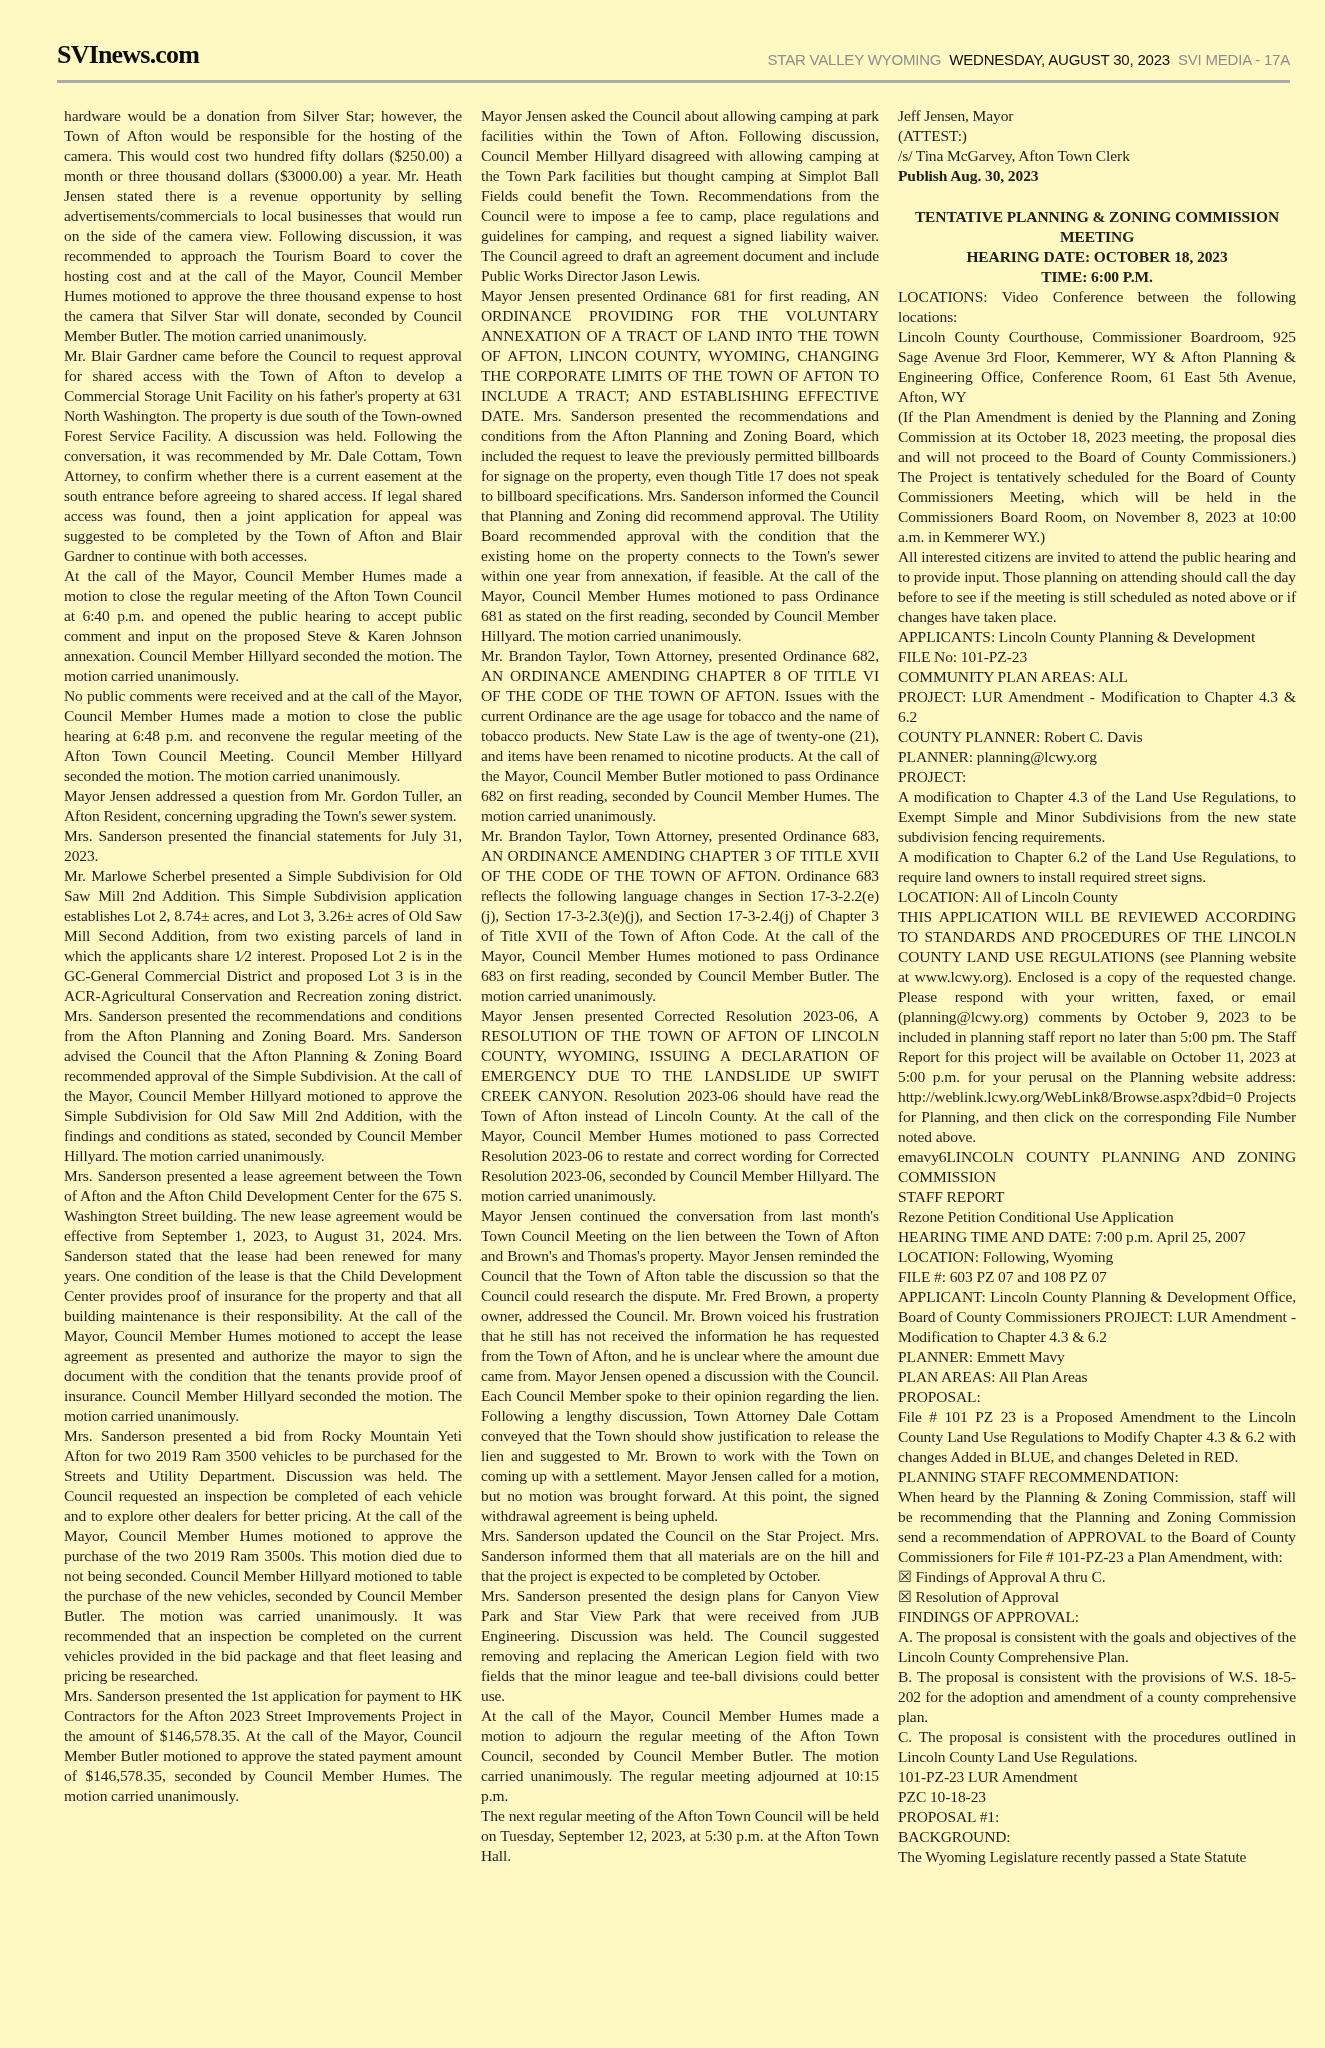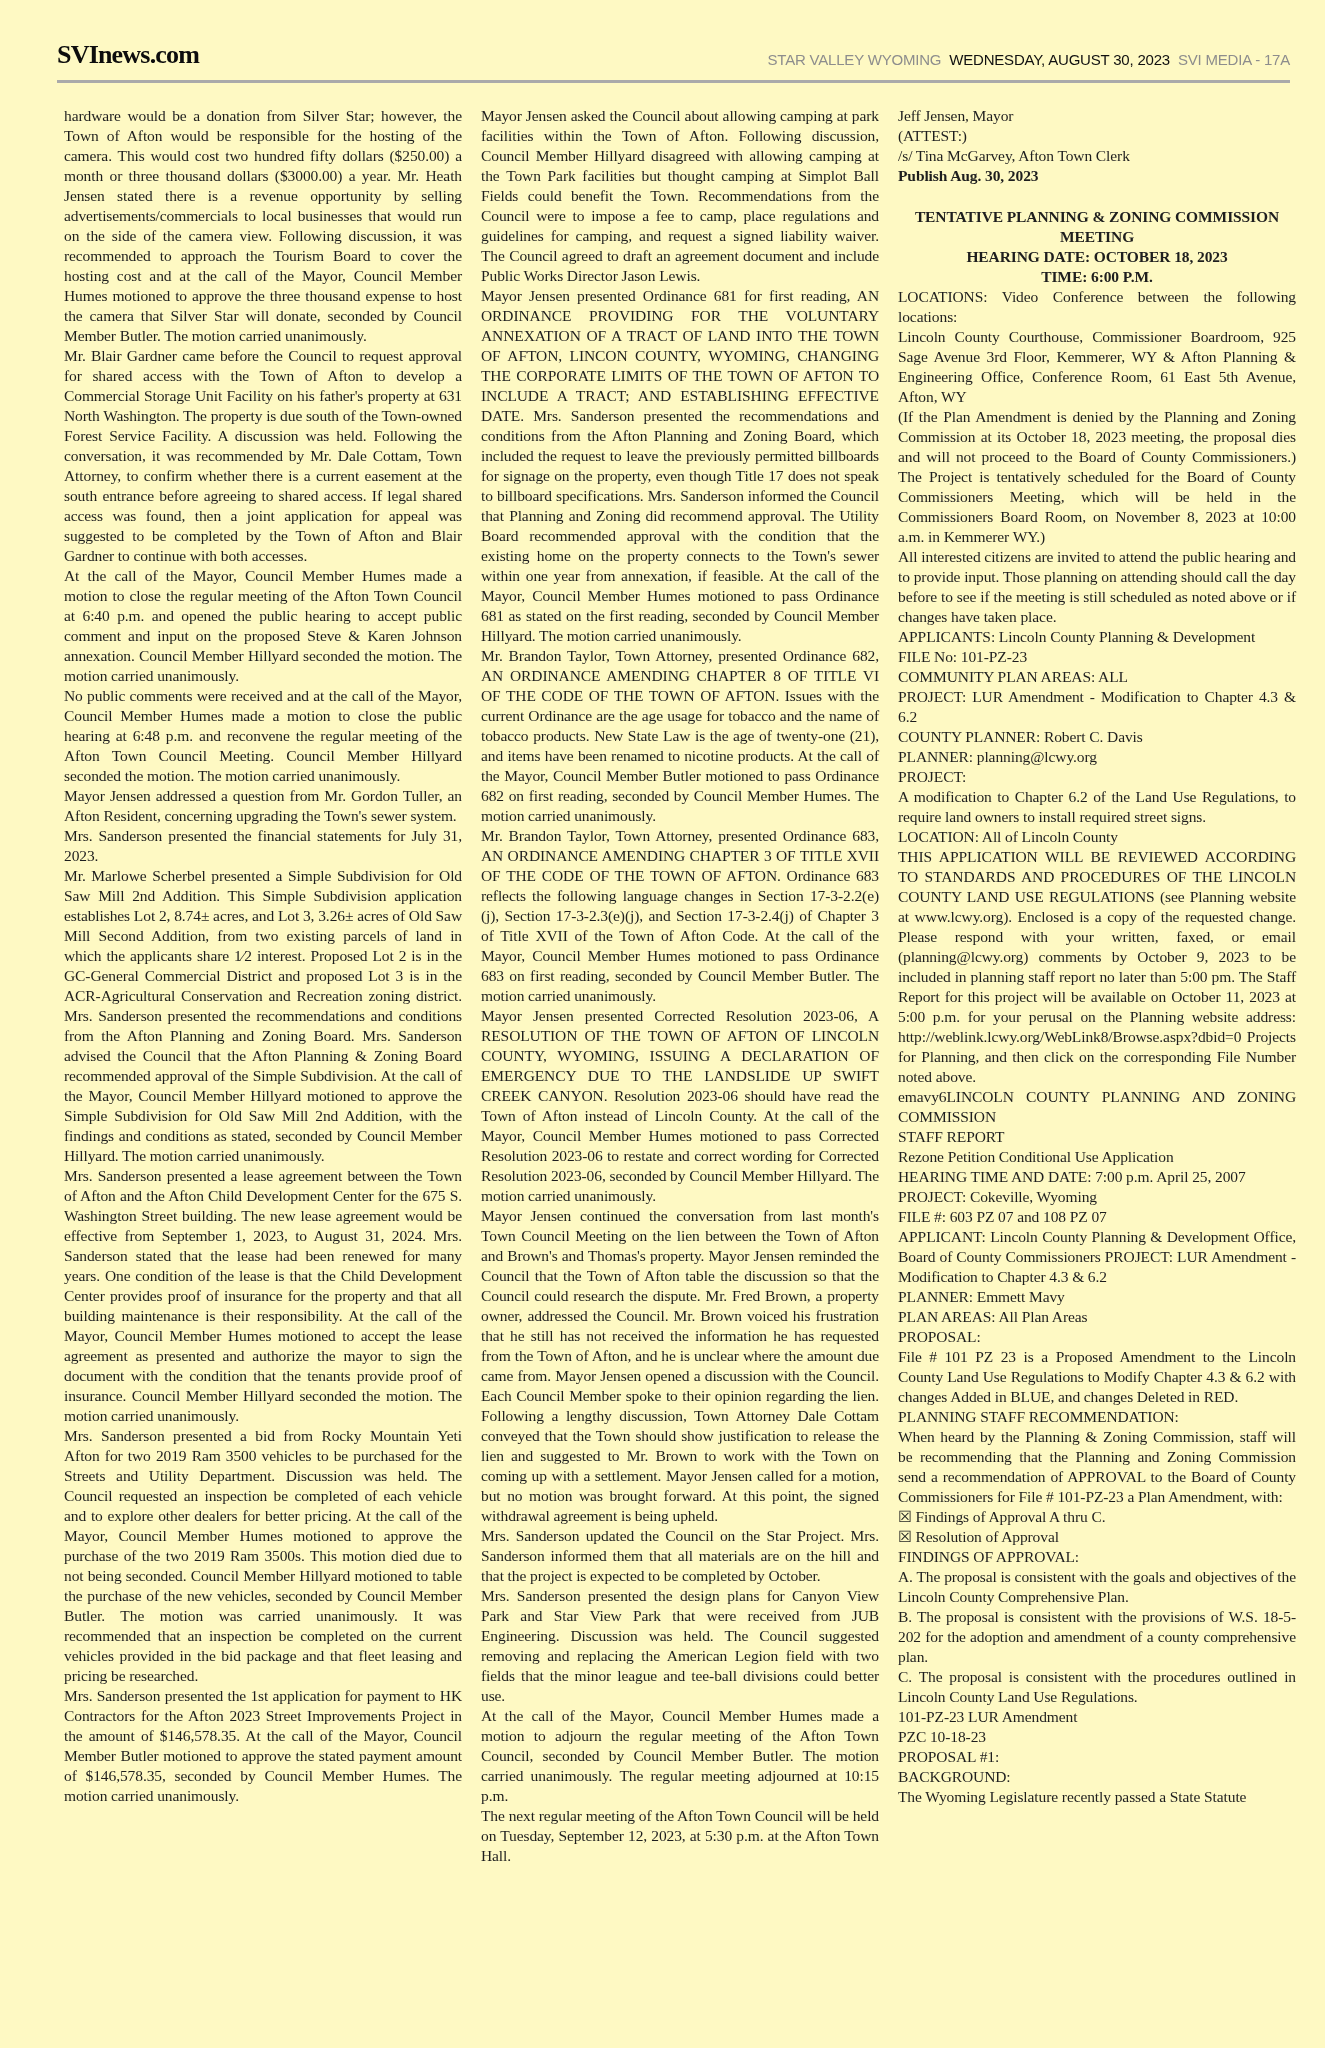--- a/index.html
+++ b/index.html
@@ -102,28 +102,29 @@
         <p>Lincoln County Courthouse, Commissioner Boardroom, 925 Sage Avenue 3rd Floor, Kemmerer, WY &amp; Afton Planning &amp; Engineering Office, Conference Room, 61 East 5th Avenue, Afton, WY</p>
         <p>(If the Plan Amendment is denied by the Planning and Zoning Commission at its October 18, 2023 meeting, the proposal dies and will not proceed to the Board of County Commissioners.) The Project is tentatively scheduled for the Board of County Commissioners Meeting, which will be held in the Commissioners Board Room, on November 8, 2023 at 10:00 a.m. in Kemmerer WY.)</p>
         <p>All interested citizens are invited to attend the public hearing and to provide input. Those planning on attending should call the day before to see if the meeting is still scheduled as noted above or if changes have taken place.</p>
         <p>APPLICANTS: Lincoln County Planning &amp; Development</p>
         <p>FILE No: 101-PZ-23</p>
         <p>COMMUNITY PLAN AREAS: ALL</p>
         <p>PROJECT: LUR Amendment - Modification to Chapter 4.3 &amp; 6.2</p>
         <p>COUNTY PLANNER: Robert C. Davis</p>
         <p>PLANNER: planning@lcwy.org</p>
         <p>PROJECT:</p>
+        <p>A modification to Chapter 4.3 of the Land Use Regulations, to Exempt Simple and Minor Subdivisions from the new state subdivision fencing requirements.</p>
         <p>A modification to Chapter 6.2 of the Land Use Regulations, to require land owners to install required street signs.</p>
         <p>LOCATION: All of Lincoln County</p>
         <p>THIS APPLICATION WILL BE REVIEWED ACCORDING TO STANDARDS AND PROCEDURES OF THE LINCOLN COUNTY LAND USE REGULATIONS (see Planning website at www.lcwy.org). Enclosed is a copy of the requested change. Please respond with your written, faxed, or email (planning@lcwy.org) comments by October 9, 2023 to be included in planning staff report no later than 5:00 pm. The Staff Report for this project will be available on October 11, 2023 at 5:00 p.m. for your perusal on the Planning website address: http://weblink.lcwy.org/WebLink8/Browse.aspx?dbid=0 Projects for Planning, and then click on the corresponding File Number noted above.</p>
         <p>emavy6LINCOLN COUNTY PLANNING AND ZONING COMMISSION</p>
         <p>STAFF REPORT</p>
         <p>Rezone Petition Conditional Use Application</p>
         <p>HEARING TIME AND DATE: 7:00 p.m. April 25, 2007</p>
-        <p>PROJECT: Cokeville, Wyoming</p>
+        <p>LOCATION: Following, Wyoming</p>
         <p>FILE #: 603 PZ 07 and 108 PZ 07</p>
         <p>APPLICANT: Lincoln County Planning &amp; Development Office, Board of County Commissioners PROJECT: LUR Amendment - Modification to Chapter 4.3 &amp; 6.2</p>
         <p>PLANNER: Emmett Mavy</p>
         <p>PLAN AREAS: All Plan Areas</p>
         <p>PROPOSAL:</p>
         <p>File # 101 PZ 23 is a Proposed Amendment to the Lincoln County Land Use Regulations to Modify Chapter 4.3 &amp; 6.2 with changes Added in BLUE, and changes Deleted in RED.</p>
         <p>PLANNING STAFF RECOMMENDATION:</p>
         <p>When heard by the Planning &amp; Zoning Commission, staff will be recommending that the Planning and Zoning Commission send a recommendation of APPROVAL to the Board of County Commissioners for File # 101-PZ-23 a Plan Amendment, with:</p>
         <p>☒ Findings of Approval A thru C.</p>
         <p>☒ Resolution of Approval</p>

